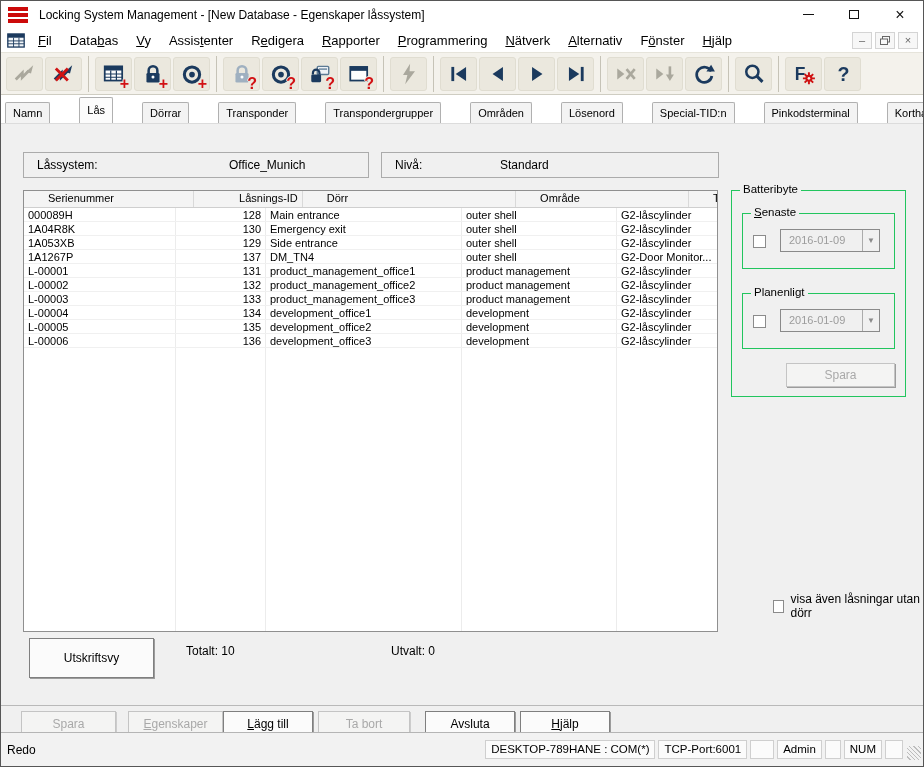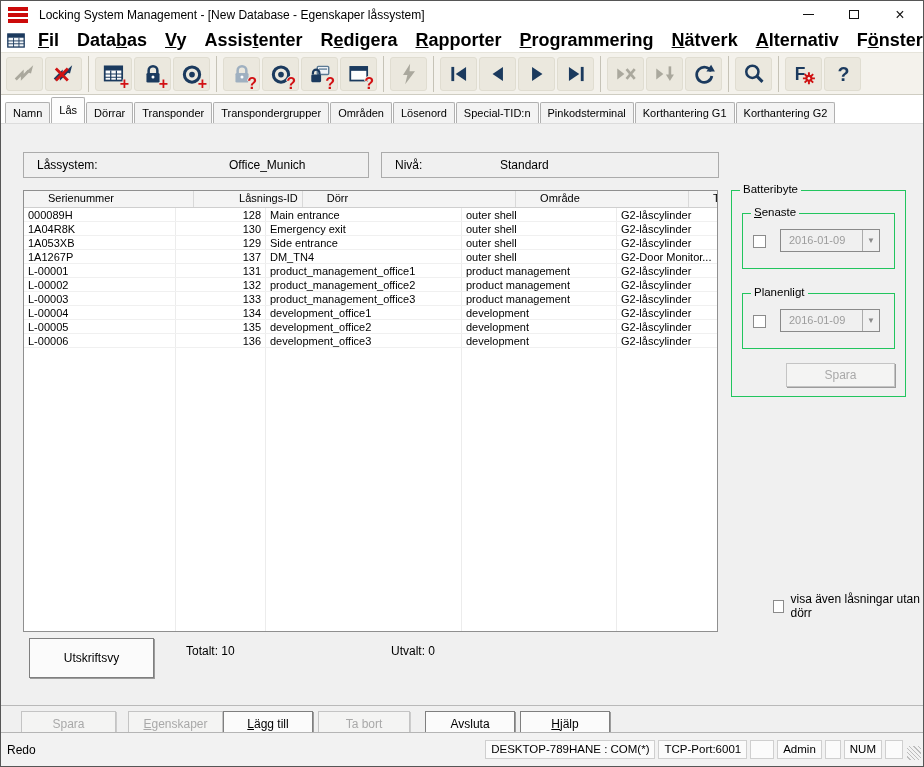--- a/index.html
+++ b/index.html
@@ -19,42 +19,42 @@
   .win-btn { width:46px; display:flex; align-items:center; justify-content:center;
              color:#111; font-size:14px; }
   .max-glyph { display:inline-block; width:10px; height:9px; border:1.2px solid #111; }
   .min-glyph { display:inline-block; width:11px; height:0; border-top:1.5px solid #111; }
   .close-glyph { font-size:16px; line-height:16px; }
 
   
   .menubar { position:absolute; top:27px; left:0; right:0; height:24px; background:#fff;
              display:flex; align-items:center; padding-left:6px; }
   .mdi-doc-icon { display:flex; align-items:center; margin-right:4px; }
-  .menu-item { padding:3px 9px; font-size:18px; cursor:default;font-weight:bold; }
+  .menu-item { padding:3px 9px; font-size:13px; cursor:default; }
   .menu-item u { text-decoration:underline; }
   .mdi-controls { margin-left:auto; display:flex; gap:3px; padding-right:5px; }
   .mdi-btn { width:20px; height:17px; display:flex; align-items:center; justify-content:center;
              border:1px solid #d4d4d4; background:#f7f7f7; color:#666; font-size:11px; line-height:1; }
 
   
   .toolbar { position:absolute; top:51px; left:0; right:0; height:43px;
              background:#f4f2ec; border-top:1px solid #e6e4db; border-bottom:1px solid #cfcdc2;
              display:flex; align-items:center; padding-left:5px; gap:2px; }
   .tbtn { position:relative; width:37px; height:34px; background:#ebe8de;
           border:1px solid #e0ddd1; border-radius:3px;
           display:flex; align-items:center; justify-content:center; flex:none; }
   .tbtn svg { display:block; }
   .tsep { width:1px; height:36px; background:#c6c3b7; margin:0 4px; flex:none; }
   .badge { position:absolute; right:2px; bottom:-2px; font-size:16px; font-weight:bold;
            color:#d21114; line-height:1;
            text-shadow:-1px 0 #ebe8de, 1px 0 #ebe8de, 0 -1px #ebe8de, 0 1px #ebe8de; }
 
   
   .tabrow { position:absolute; top:94px; left:0; right:0; height:28px; background:#fff;
-            display:flex; align-items:flex-end; padding-left:4px; }
+            display:flex; align-items:flex-end; padding-left:4px;gap:28px; }
   .tab { height:21px; line-height:20px; padding:0 7px; font-size:11px; background:#f3f3f3;
          border:1px solid #b0b0b0; border-bottom:none; border-radius:2px 2px 0 0;
          margin-right:1px; white-space:nowrap; }
   .tab.active { height:26px; line-height:25px; background:#fcfcfc; position:relative; z-index:3; }
 
   
   .content { position:absolute; top:122px; left:0; right:0; bottom:61px;
              background:#f0f0f0; border-top:1px solid #dcdcdc; }
 
   .fieldbox { position:absolute; top:28px; height:26px; border:1px solid #ababab;

